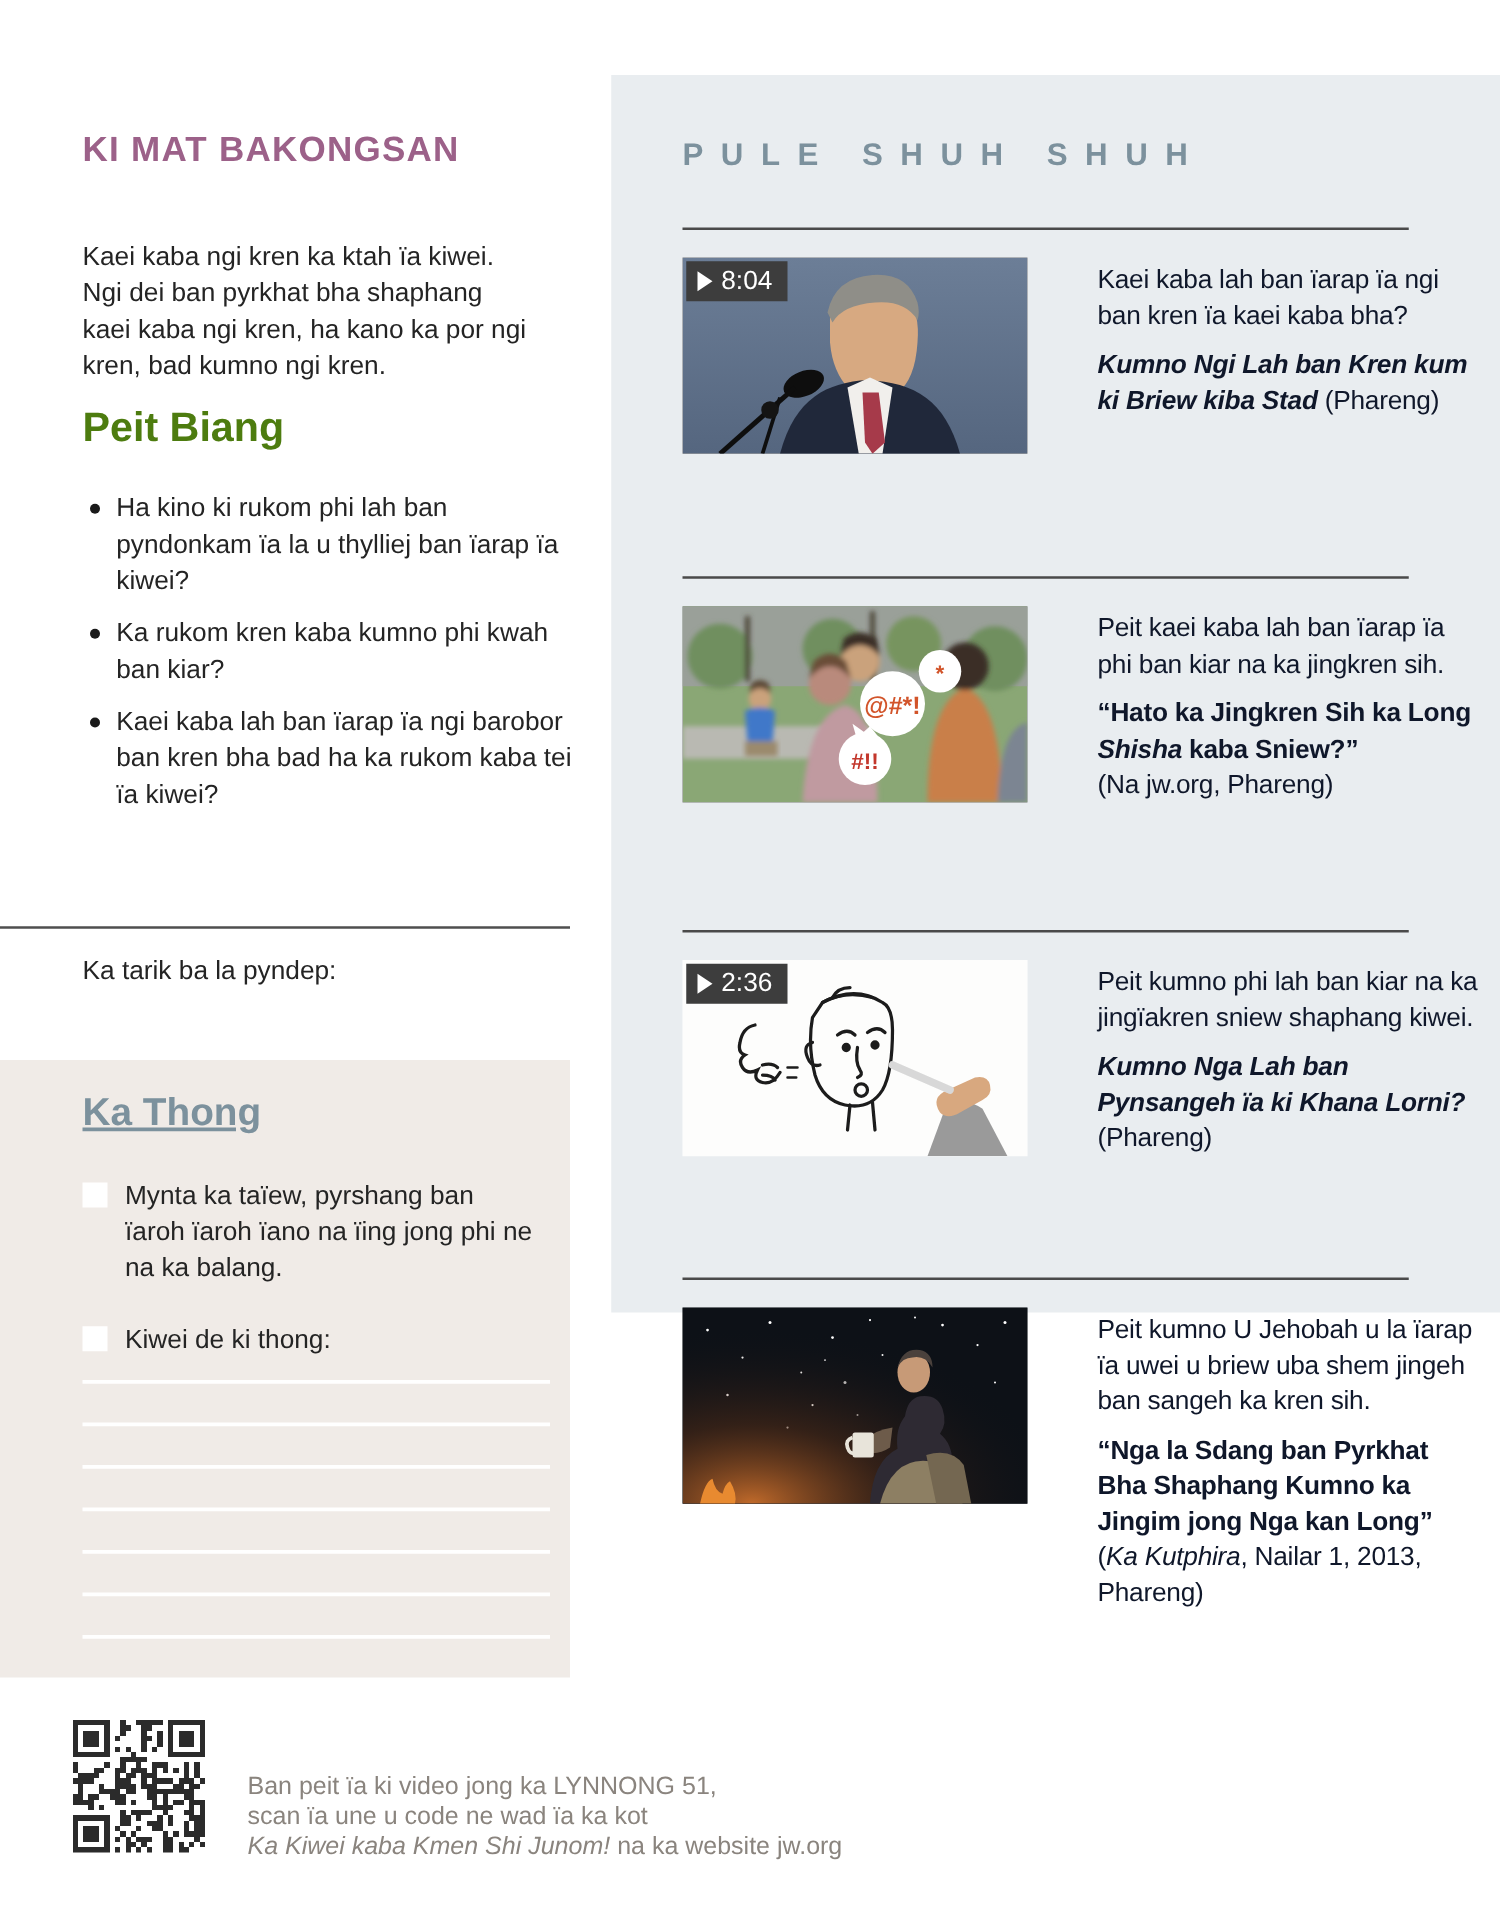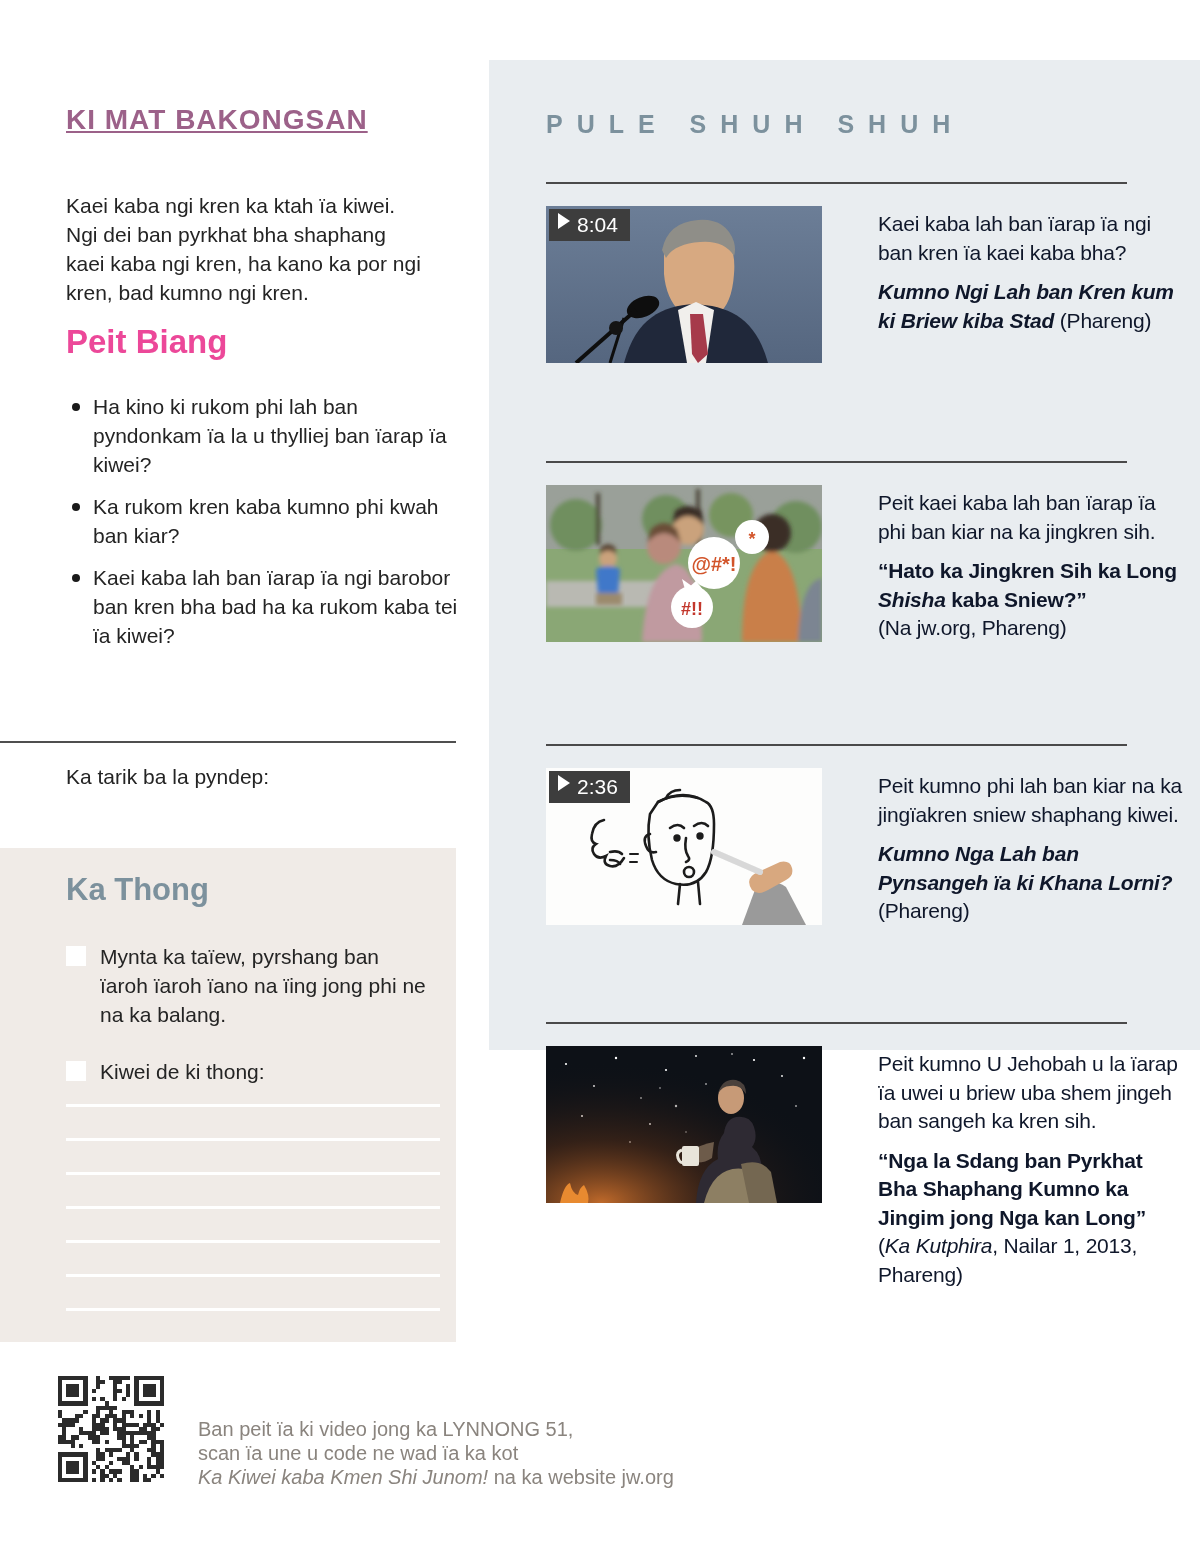--- a/index.html
+++ b/index.html
@@ -1,23 +1,23 @@
 <!DOCTYPE html>
 <html><head>
 <meta charset="utf-8">
 <style>
   html,body{margin:0;padding:0;background:#ffffff;}
   .page{position:relative;width:1200px;height:1543px;background:#ffffff;overflow:hidden;
         font-family:"Liberation Sans",sans-serif;color:#262626;}
 
   
   .h-purple{position:absolute;left:66px;top:104px;font-size:28px;font-weight:700;
-            letter-spacing:1px;color:#9c6189;text-decoration:underline;}
+            letter-spacing:1px;color:#9c6189;}
   .intro{position:absolute;left:66px;top:170px;width:362px;font-size:21px;line-height:29px;color:#242424;}
-  .h-slate{position:absolute;color:#ec4899;font-weight:700;}
+  .h-slate{position:absolute;color:#4d7c0f;font-weight:700;}
   .h-peit{left:66px;top:323px;font-size:33px;}
   .bullets{position:absolute;left:66px;top:392px;width:392px;margin:0;padding:0;list-style:none;}
   .bullets li{position:relative;padding-left:27px;margin:0 0 13px 0;font-size:21px;line-height:29px;color:#242424;}
   .bullets .dot{position:absolute;left:6px;top:11px;width:8px;height:8px;border-radius:50%;background:#1a1a1a;}
   .divider-left{position:absolute;left:0;top:741px;width:456px;height:2px;background:#4f4f4f;}
   .tarik{position:absolute;left:66px;top:762px;font-size:21px;line-height:29px;color:#242424;}
 
   .goalbox{position:absolute;left:0;top:848px;width:456px;height:494px;background:#f0ebe7;}
   .goalbox .h-thong{position:absolute;left:66px;top:24px;font-size:31px;color:#7c919d;font-weight:700;}
   .chkitem{position:absolute;left:66px;width:362px;font-size:21px;line-height:29px;color:#242424;}
@@ -26,21 +26,21 @@
   .note-line{position:absolute;left:66px;width:374px;height:3px;background:#ffffff;}
 
   
   .panel{position:absolute;left:489px;top:60px;width:711px;height:990px;background:#e9edf0;}
   .panel-title{position:absolute;left:57px;top:50px;font-size:25px;font-weight:700;
                letter-spacing:14px;color:#7c919d;white-space:nowrap;}
   .vrow{position:absolute;left:57px;width:600px;}
   .vrule{position:absolute;left:0;top:0;width:581px;height:2px;background:#4a4a4a;}
   .thumb{position:absolute;left:0;top:24px;width:276px;height:157px;overflow:hidden;background:#888;}
   .thumb svg{display:block;width:276px;height:157px;}
-  .badge{position:absolute;left:3px;top:3px;display:flex;gap:7px;
+  .badge{position:absolute;left:3px;top:3px;display:flex;align-items:center;gap:7px;
          background:#3d3d3d;color:#ffffff;padding:4px 12px 4px 9px;font-size:21px;}
   .play-tri{width:0;height:0;border-left:12px solid #ffffff;border-top:8px solid transparent;
             border-bottom:8px solid transparent;}
   .vtext{position:absolute;left:294px;top:28px;width:306px;font-size:21px;line-height:28.5px;
          color:#0f172a;letter-spacing:-0.2px;margin-left:38px;}
   .vdesc{margin:0 0 11px 0;}
   .vtitle{margin:0;font-weight:700;}
   .bi{font-style:italic;font-weight:700;}
   .it{font-style:italic;}
   .reg{font-weight:400;font-style:normal;}
@@ -65,21 +65,21 @@
   <ul class="bullets">
     <li><span class="dot"></span><span>Ha kino ki rukom phi lah ban pyndonkam ïa la u thylliej ban ïarap ïa kiwei?</span></li>
     <li><span class="dot"></span><span>Ka rukom kren kaba kumno phi kwah ban kiar?</span></li>
     <li><span class="dot"></span><span>Kaei kaba lah ban ïarap ïa ngi barobor ban kren bha bad ha ka rukom kaba tei ïa kiwei?</span></li>
   </ul>
 
   <div class="divider-left"></div>
   <div class="tarik">Ka tarik ba la pyndep:</div>
 
   <div class="goalbox">
-    <div class="h-thong h-slate" style="position:absolute;">Ka Thong</div>
+    <div class="h-thong h-slate" style="position:absolute;text-decoration:underline;">Ka Thong</div>
     <div class="chkitem" style="top:94px;">
       <span class="box"></span>
       <span class="txt">Mynta ka taïew, pyrshang ban ïaroh ïaroh ïano na ïing jong phi ne na ka balang.</span>
     </div>
     <div class="chkitem" style="top:209px;">
       <span class="box"></span>
       <span class="txt">Kiwei de ki thong:</span>
     </div>
     <div class="note-line" style="top:256px;"></div>
     <div class="note-line" style="top:290px;"></div>

